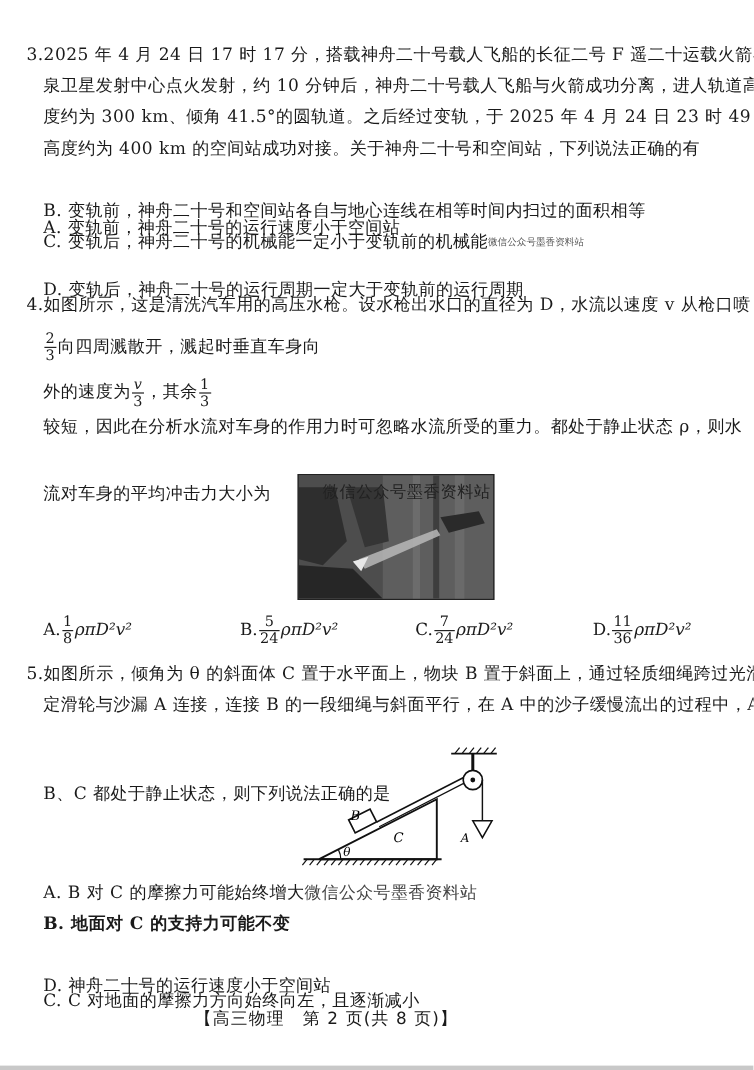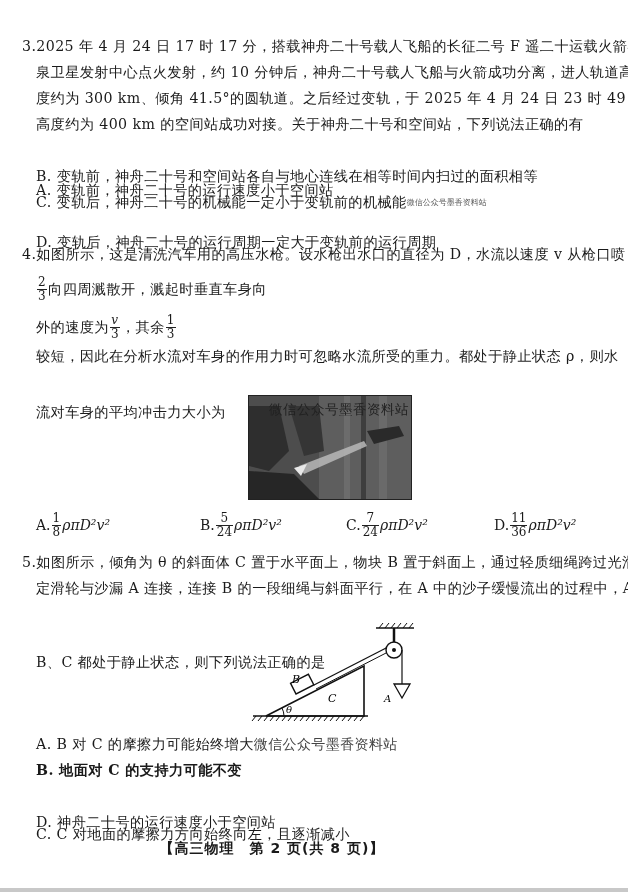--- a/index.html
+++ b/index.html
@@ -10,21 +10,21 @@
   .wm { color:#444; font-family:"DejaVu Sans", sans-serif; font-size:14px; }
   .frac { display:inline-block; vertical-align:middle; text-align:center; font-size:12px; line-height:13px; margin:0 1px; }
   .frac .num { display:block; border-bottom:1px solid #222; padding:0 1px; }
   .frac .den { display:block; padding:0 1px; }
   i { font-style:italic; }
   .opt4 { position:absolute; top:512px; font-size:14px; line-height:20px; white-space:nowrap; }
   .opt4 .frac { font-size:12px; }
   .photo { position:absolute; left:248px; top:395px; width:162px; height:103px; background:#5a5a5a;
            border:1.5px solid #222; overflow:hidden; }
   .photo .wmk { position:absolute; left:20px; top:5px; font-family:"DejaVu Sans", sans-serif; font-size:13.5px; color:#222; letter-spacing:0.5px; }
-  .footer { position:absolute; top:840px; left:0; width:544px; text-align:center; font-family:"DejaVu Sans", sans-serif; font-weight:bold; font-size:14px; letter-spacing:1px; }
+  .footer { position:absolute; top:840px; left:0; width:544px; text-align:center; font-family:"DejaVu Sans", sans-serif; font-weight:normal; font-size:14px; letter-spacing:1px; }
   .bottom-rule { position:absolute; left:0; top:888px; width:628px; height:4px; background:#c8c8c8; }
 </style>
 </head>
 <body>
 
 <div class="line" style="left:22px;top:36px;"><span>3.</span><span>2025 年 4 月 24 日 17 时 17 分，搭载神舟二十号载人飞船的长征二号 F 遥二十运载火箭在酒</span></div>
 <div class="line" style="left:36px;top:62px;">泉卫星发射中心点火发射，约 10 分钟后，神舟二十号载人飞船与火箭成功分离，进人轨道高</div>
 <div class="line" style="left:36px;top:88px;">度约为 300 km、倾角 41.5°的圆轨道。之后经过变轨，于 2025 年 4 月 24 日 23 时 49 分与轨道</div>
 <div class="line" style="left:36px;top:114px;">高度约为 400 km 的空间站成功对接。关于神舟二十号和空间站，下列说法正确的有</div>
 

